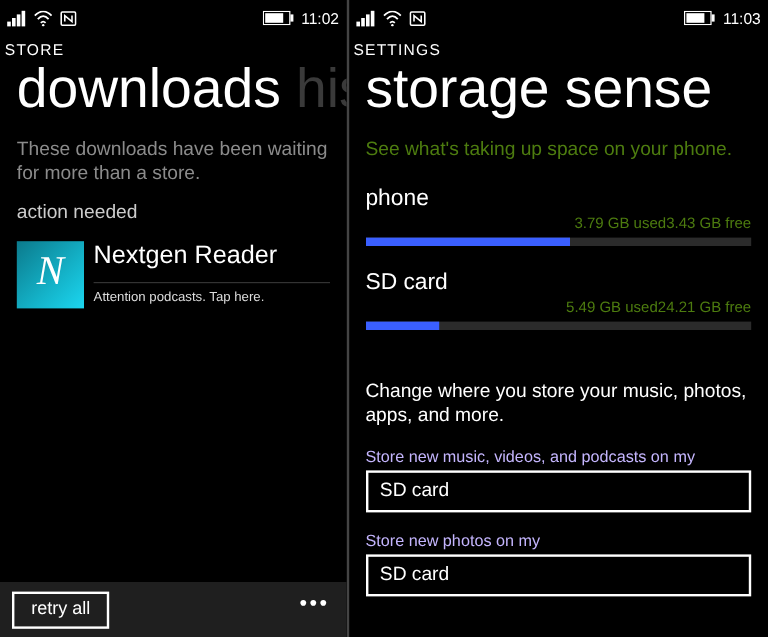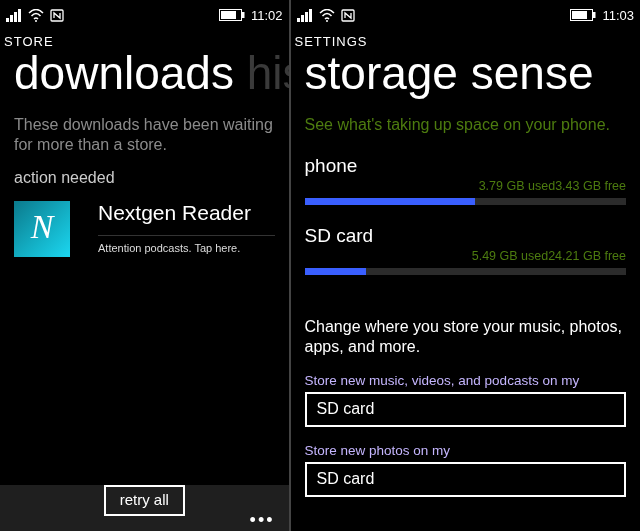--- a/index.html
+++ b/index.html
@@ -66,32 +66,31 @@
     width: 56px; height: 56px;
     background: linear-gradient(135deg,#0b7a8c 0%, #14b3c9 60%, #1cd6f0 100%);
     display:flex; align-items:center; justify-content:center;
     flex-shrink:0;
   }
   .app-icon .n {
     font-family: Georgia, serif; font-style: italic;
     font-size: 34px; color: #fff; font-weight: 400;
     transform: translateY(-2px);
   }
-  .app-info { flex:1; padding-left: 28px; }
+  .app-info { flex:1; padding-left: 8px; }
   .app-name { font-size: 21px; font-weight: 300; }
   .app-divider { height:1px; background:#333; margin: 10px 0 6px 0; }
   .app-status { font-size: 11px; color:#ddd; }
 
   .app-bar {
     position: absolute; bottom: 0; left: 0; right: 0;
     height: 46px;
     background: #1f1f1f;
     display: flex; align-items: center;
     padding: 0 10px;
-    flex-direction: column;
   }
   .app-bar .btn {
     border: 2px solid #fff;
     padding: 4px 14px 6px 14px;
     font-size: 15px;
     font-weight: 400;
   }
   .app-bar .dots {
     margin-left: auto;
     font-size: 18px; letter-spacing: 2px;

